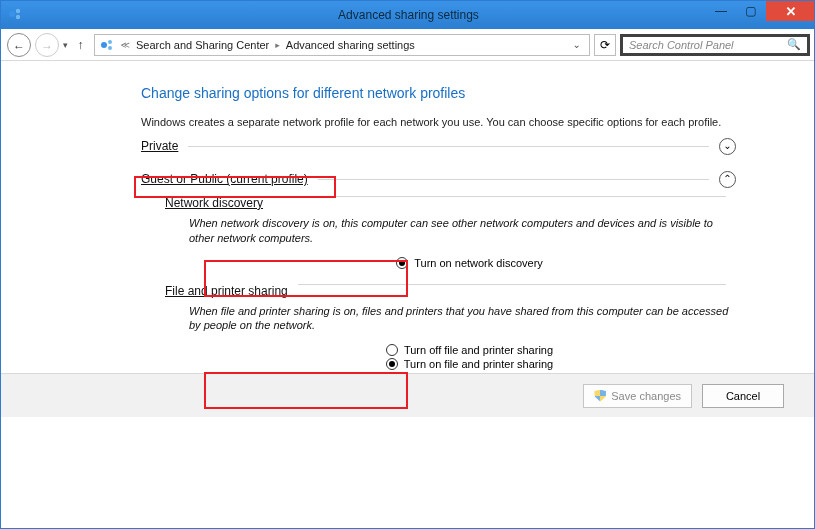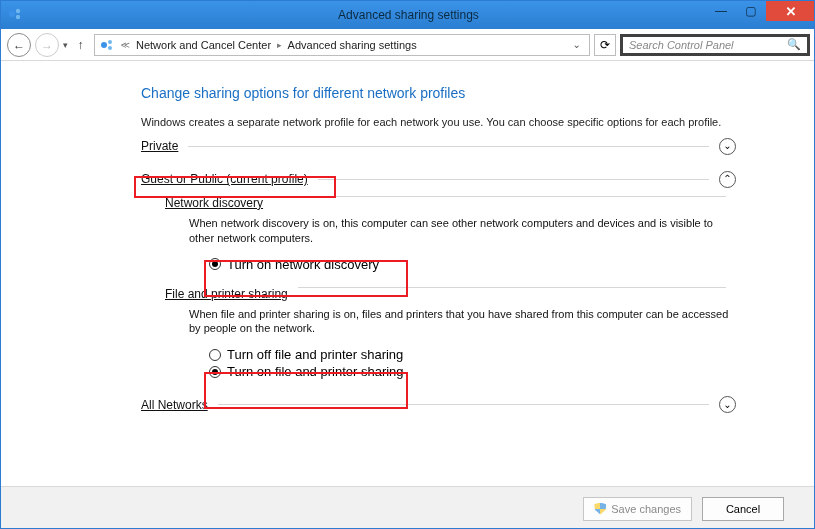--- a/index.html
+++ b/index.html
@@ -105,26 +105,26 @@
   .expander {
     width:17px;height:17px;border:1px solid #555;border-radius:50%;
     display:flex;align-items:center;justify-content:center;font-size:10px;line-height:1;
     background:#fff;
   }
   .subsection {
     padding-left: 24px;
     margin-top:6px;
   }
   .sub-head-row { display:flex;align-items:flex-start; }
-  .sub-text { font-size:11px; color:#111; margin:6px 0 6px 24px; line-height:1.35;}
+  .sub-text { font-size:11px; color:#111; margin:6px 0 6px 24px; line-height:1.35;font-style:italic;}
   .radio-group {
     margin-left: 44px;
     padding: 4px 6px 4px 0;
   }
-  .radio-item { font-size:13px; display:flex; align-items:center; gap:6px; padding:1px 0;}
+  .radio-item { font-size:11px; display:flex; align-items:center; gap:6px; padding:1px 0;justify-content:center;}
   .radio {
     width:12px;height:12px;border:1px solid #333;border-radius:50%;
     display:inline-flex;align-items:center;justify-content:center;background:#fff;
   }
   .radio.selected::after {
     content:""; width:6px;height:6px;background:#000;border-radius:50%;
   }
   .highlight-box {
     border:2px solid #ec1c24;
     position:absolute;
@@ -147,21 +147,21 @@
   .shield {
     width:12px;height:12px;
     background: conic-gradient(#2e8bd9 0 25%, #f5c518 0 50%, #2e8bd9 0 75%, #f5c518 0 100%);
     clip-path: polygon(50% 0,100% 15%,95% 60%,50% 100%,5% 60%,0 15%);
     opacity:0.65;
   }
   .hi1 { left:133px; top:175px; width:202px; height:22px; }
   .hi2 { left:203px; top:259px; width:204px; height:37px; }
   .hi3 { left:203px; top:371px; width:204px; height:37px; }
   .abs { position:absolute; }
-  .page { position:relative; width:815px; height:529px; }
+  .page { position:relative; width:815px; height:416px; }
 </style>
 </head>
 <body>
 <div class="page">
 
 <div class="titlebar">
   <svg class="sys-icon" viewBox="0 0 16 16">
         <circle cx="5" cy="8" r="3" fill="#3a93e8"></circle>
         <circle cx="11" cy="5" r="2.2" fill="#6fb8ef"></circle>
         <circle cx="11" cy="11" r="2.2" fill="#6fb8ef"></circle>
@@ -179,21 +179,21 @@
   <div class="navbtn disabled">→</div>
   <span class="tiny-arrow">▾</span>
   <div class="navbtn" style="border:none;width:18px;">↑</div>
   <div class="breadcrumb">
     <svg width="16" height="16" viewBox="0 0 16 16">
           <circle cx="5" cy="8" r="3" fill="#3a93e8"></circle>
           <circle cx="11" cy="5" r="2" fill="#6fb8ef"></circle>
           <circle cx="11" cy="11" r="2" fill="#6fb8ef"></circle>
         </svg>
     <span class="sep">≪</span>
-    <span>Network and Cancel Center</span>
+    <span>Search and Sharing Center</span>
     <span class="sep">▸</span>
     <span>Advanced sharing settings</span>
     <span class="bc-chevron-end">⌄</span>
   </div>
   <div class="refresh">⟳</div>
   <div class="search">
     <span>Search Control Panel</span>
     <span style="font-style:normal;color:#555;">🔍</span>
   </div>
 </div>

